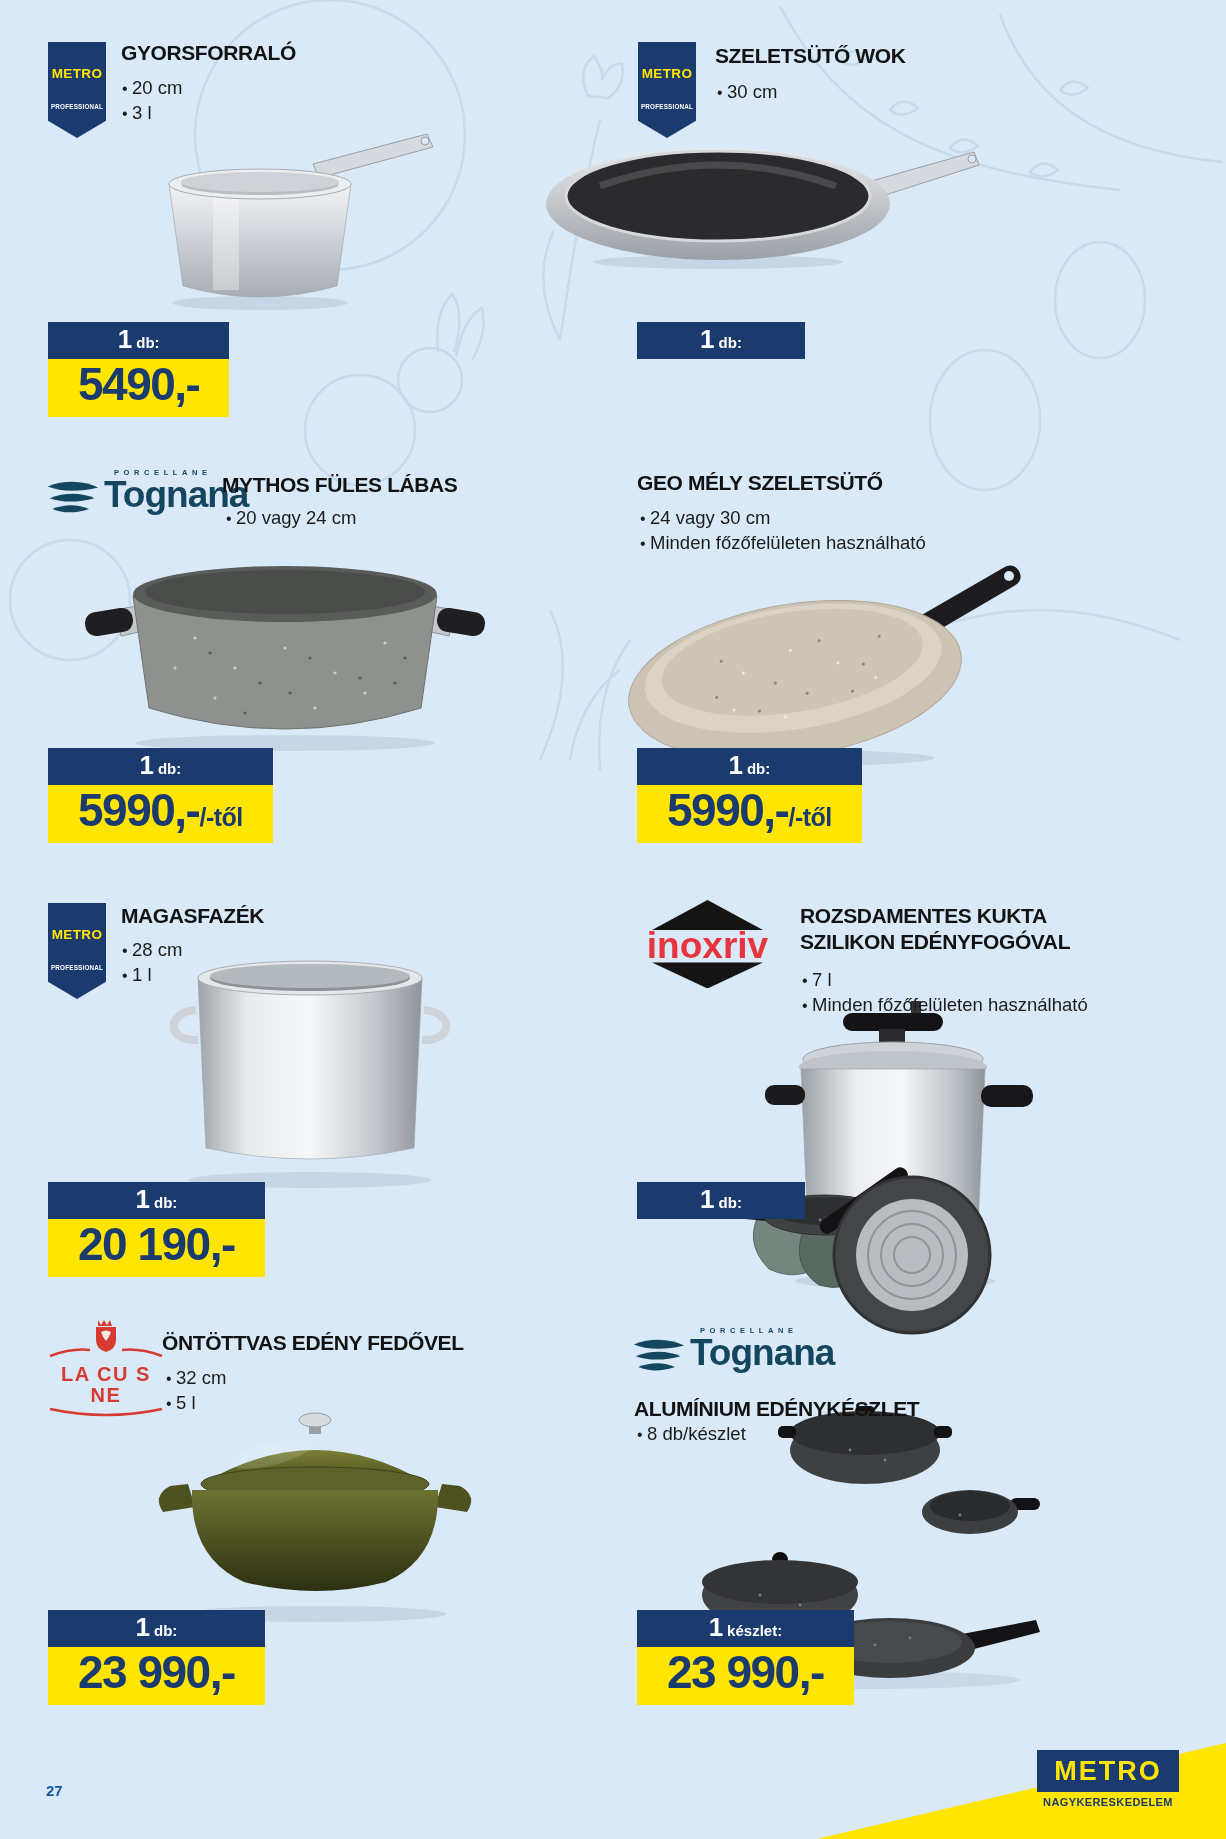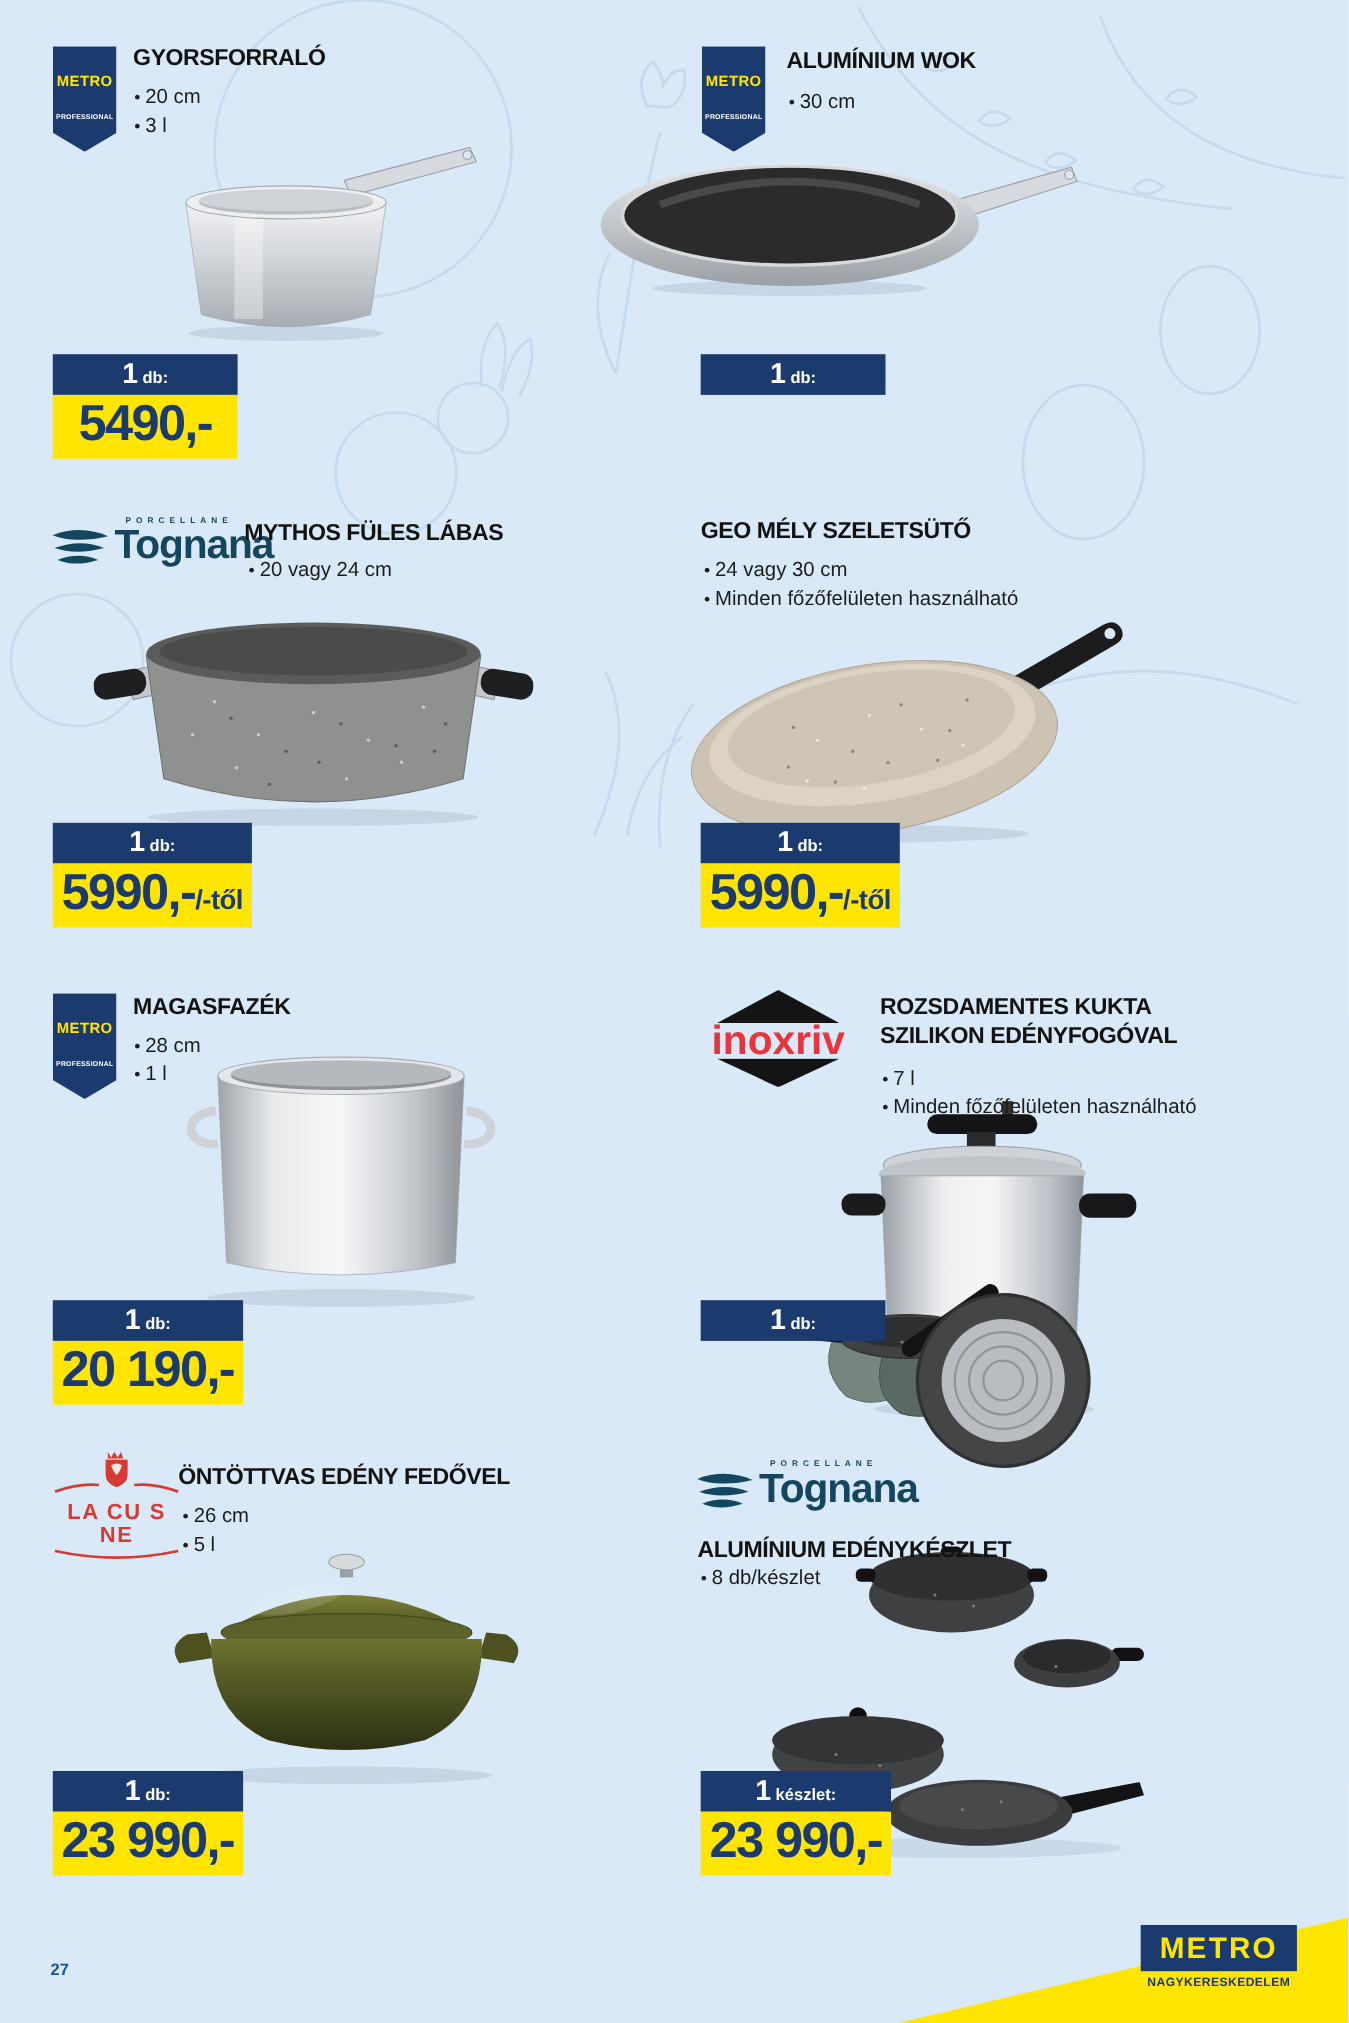--- a/index.html
+++ b/index.html
@@ -48,21 +48,21 @@
   .title{position:absolute;font-size:21px;font-weight:800;letter-spacing:-.4px;color:var(--ink);line-height:26px;z-index:2}
   .bullets{position:absolute;z-index:2}
   .bullet{font-size:18.5px;color:#1c1c1c;line-height:24px}
   .bullet::before{content:"• ";font-size:16px}
 
   
   .price{position:absolute;display:inline-block;min-width:168px;text-align:center;z-index:4}
   .p-hdr{background:var(--navy);color:#fff;display:flex;justify-content:center;align-items:baseline;padding:2px 10px 4px}
   .p-q{font-size:26px;font-weight:800}
   .p-u{font-size:15px;font-weight:700;margin-left:4px}
-  .p-val{background:var(--yellow);color:var(--navy);display:flex;justify-content:center;align-items:baseline;padding:1px 8px 9px}
+  .p-val{background:var(--yellow);color:var(--navy);display:flex;justify-content:center;align-items:baseline;padding:1px 30px 9px}
   .p-num{font-size:46px;font-weight:800;letter-spacing:-1.5px;line-height:1.05}
   .p-suf{font-size:25px;font-weight:800;letter-spacing:-.5px}
 
   .pimg{position:absolute;z-index:1}
 
   
   .page-num{position:absolute;left:46px;top:1782px;color:#1457a0;font-size:15px;font-weight:800;z-index:3}
   .wedge{position:absolute;left:750px;top:1730px;width:476px;height:109px;background:var(--yellow);
     clip-path:polygon(14% 100%,100% 12%,100% 100%);z-index:2}
   .metro-logo{position:absolute;left:1037px;top:1750px;width:142px;height:42px;background:var(--navy);
@@ -140,21 +140,21 @@
         <span class="p-suf"></span>
       </div>
     </div>
   </div>
 
   <div class="group">
     <div class="mbadge" style="left:638px;top:42px">
       <span class="mb-name">METRO</span>
       <span class="mb-sub">PROFESSIONAL</span>
     </div>
-    <h2 class="title" style="left:715px;top:43px;width:330px">ALUMÍNIUM WOK</h2>
+    <h2 class="title" style="left:715px;top:43px;width:330px">SZELETSÜTŐ WOK</h2>
     <div class="bullets" style="left:717px;top:80px">
       <div class="bullet">30 cm</div>
     </div>
     <svg class="pimg" style="left:538px;top:112px" width="450" height="160" viewBox="0 0 450 160">
       <defs>
         <linearGradient id="wk1" x1="0" y1="0" x2="0" y2="1">
           <stop offset="0" stop-color="#e9ebed"></stop>
             <stop offset="1" stop-color="#9ba0a6"></stop>
         </linearGradient>
       </defs>
@@ -373,21 +373,21 @@
         <path d="M52,9 h20 v13 q0,9 -10,12 q-10,-3 -10,-12 Z" fill="#d63a31"></path>
         <path d="M57,14 q5,-3 10,0 q-2,6 -5,9 q-3,-3 -5,-9 Z" fill="#f5e9e2"></path>
       </svg>
       <span class="lc-name">LA CU S NE</span>
       <svg width="124" height="14" viewBox="0 0 124 14">
         <path d="M6,3 Q62,15 118,3" stroke="#d63a31" stroke-width="2.5" fill="none"></path>
       </svg>
     </div>
     <h2 class="title" style="left:162px;top:1330px;width:330px">ÖNTÖTTVAS EDÉNY FEDŐVEL</h2>
     <div class="bullets" style="left:166px;top:1366px">
-      <div class="bullet">26 cm</div>
+      <div class="bullet">32 cm</div>
       <div class="bullet">5 l</div>
     </div>
     <svg class="pimg" style="left:140px;top:1382px" width="350" height="245" viewBox="0 0 350 245">
       <defs>
         <linearGradient id="ci1" x1="0" y1="0" x2="0" y2="1">
           <stop offset="0" stop-color="#7a7f36"></stop>
             <stop offset="1" stop-color="#4a4f1d"></stop>
         </linearGradient>
         <linearGradient id="ci2" x1="0" y1="0" x2="0" y2="1">
           <stop offset="0" stop-color="#6d7230"></stop>

